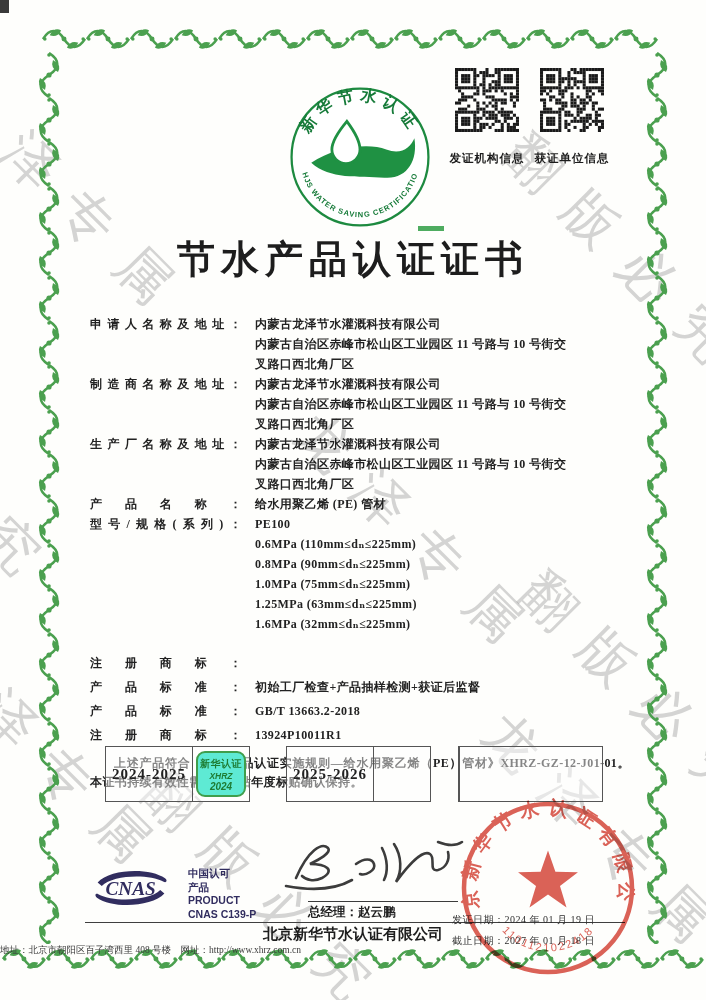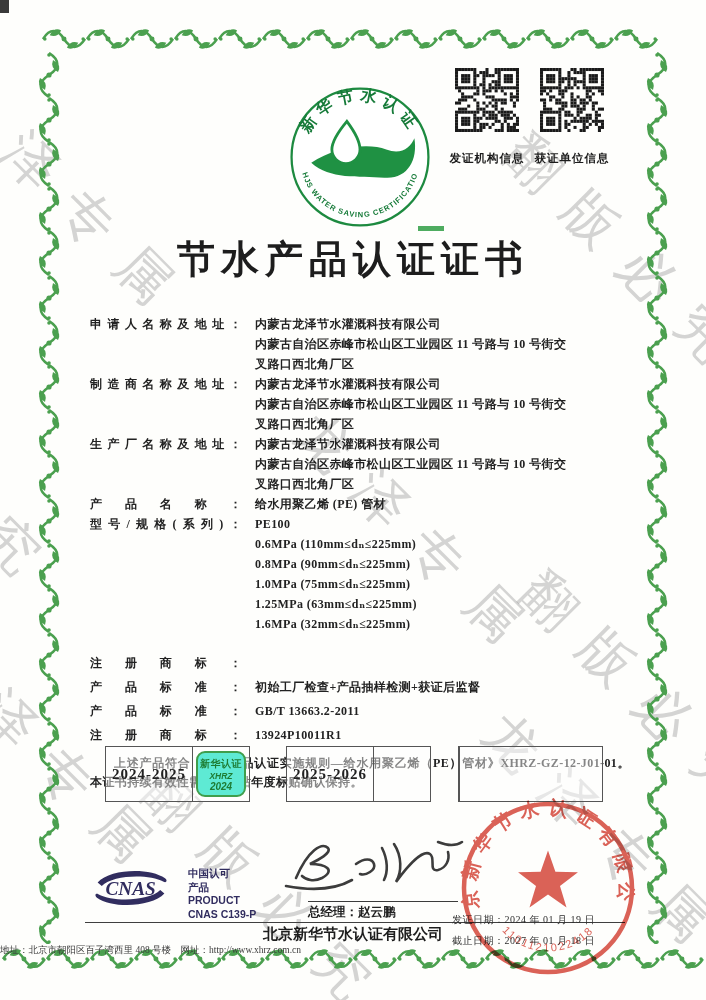--- a/index.html
+++ b/index.html
@@ -1284,21 +1284,21 @@
   <div class="frow mt10">
     <span class="flabel">注册商标：</span>
     <div class="fvalue"></div>
   </div>
   <div class="frow mt4">
     <span class="flabel">产品标准：</span>
     <div class="fvalue">初始工厂检查+产品抽样检测+获证后监督</div>
   </div>
   <div class="frow mt4">
     <span class="flabel">产品标准：</span>
-    <div class="fvalue">GB/T 13663.2-2011</div>
+    <div class="fvalue">GB/T 13663.2-2018</div>
   </div>
   <div class="frow mt4">
     <span class="flabel">注册商标：</span>
     <div class="fvalue">13924P10011R1</div>
   </div>
   <p class="statement">上述产品符合《节水产品认证实施规则—给水用聚乙烯（PE）管材》XHRZ-GZ-12-J01-01。本证书持续有效性需通过加贴年度标贴确认保持。</p>
 </div>
 
 <div class="abox" style="left:105px">
   <div class="ycell">2024-2025</div>

